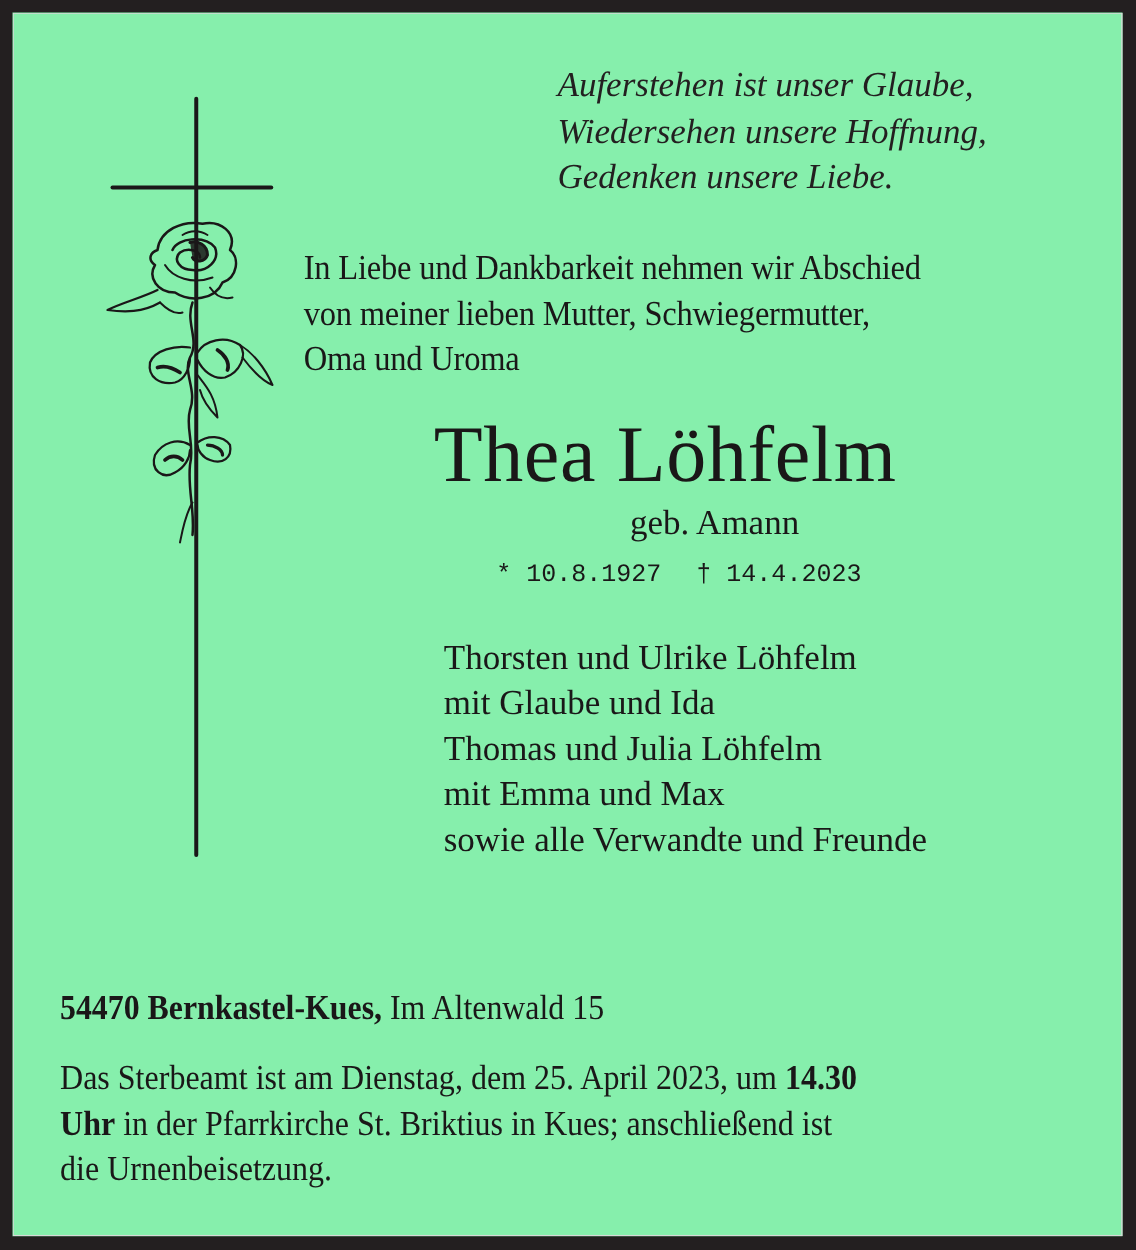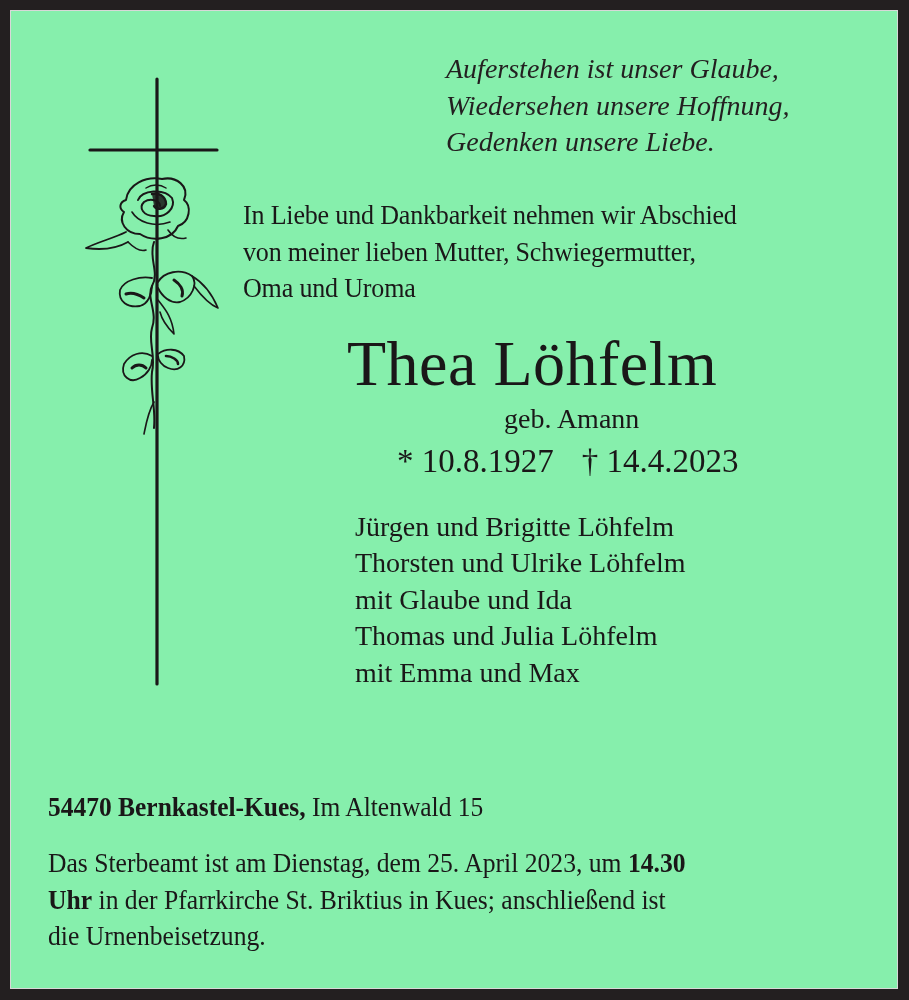--- a/index.html
+++ b/index.html
@@ -40,21 +40,21 @@
     font-weight: normal;
     line-height: 76px;
     letter-spacing: 0.5px;
   }
   .maiden {
     left: 446px; top: 392px;
     font-size: 28px; line-height: 34px; margin-left: 48px;
   }
   .dates {
     left: 387px; top: 434px;
-    font-size: 33px; line-height: 34px;
+    font-size: 20px; line-height: 34px; font-family: Liberation Mono, monospace;
   }
   .dates .gap { display: inline-block; width: 28px; }
   .mourners {
     left: 345px; top: 499px;
     font-size: 28px;
     line-height: 36.4px;
   }
   .mourners div { white-space: nowrap; }
   .address {
     left: 38px; top: 780px;
@@ -126,25 +126,25 @@
 
   <div class="abs name">Thea Löhfelm</div>
   <div class="abs maiden">geb. Amann</div>
   <div class="abs dates">
     <span>*</span>
     <span>10.8.1927</span><span class="gap"></span><span>†</span>
     <span>14.4.2023</span>
   </div>
 
   <div class="abs mourners">
-    <div>Jürgen und Brigitte Löhfelm</div>
     <div>Thorsten und Ulrike Löhfelm</div>
     <div>mit Glaube und Ida</div>
     <div>Thomas und Julia Löhfelm</div>
     <div>mit Emma und Max</div>
+    <div>sowie alle Verwandte und Freunde</div>
   </div>
 
   <div class="abs address">
     <b>54470 Bernkastel-Kues,</b><span> Im Altenwald 15</span>
   </div>
 
   <div class="abs service">
     <div><span>Das Sterbeamt ist am Dienstag, dem 25. April 2023, um </span><b>14.30</b></div>
     <div><b>Uhr</b><span> in der Pfarrkirche St. Briktius in Kues; anschließend ist</span></div>
     <div>die Urnenbeisetzung.</div>

